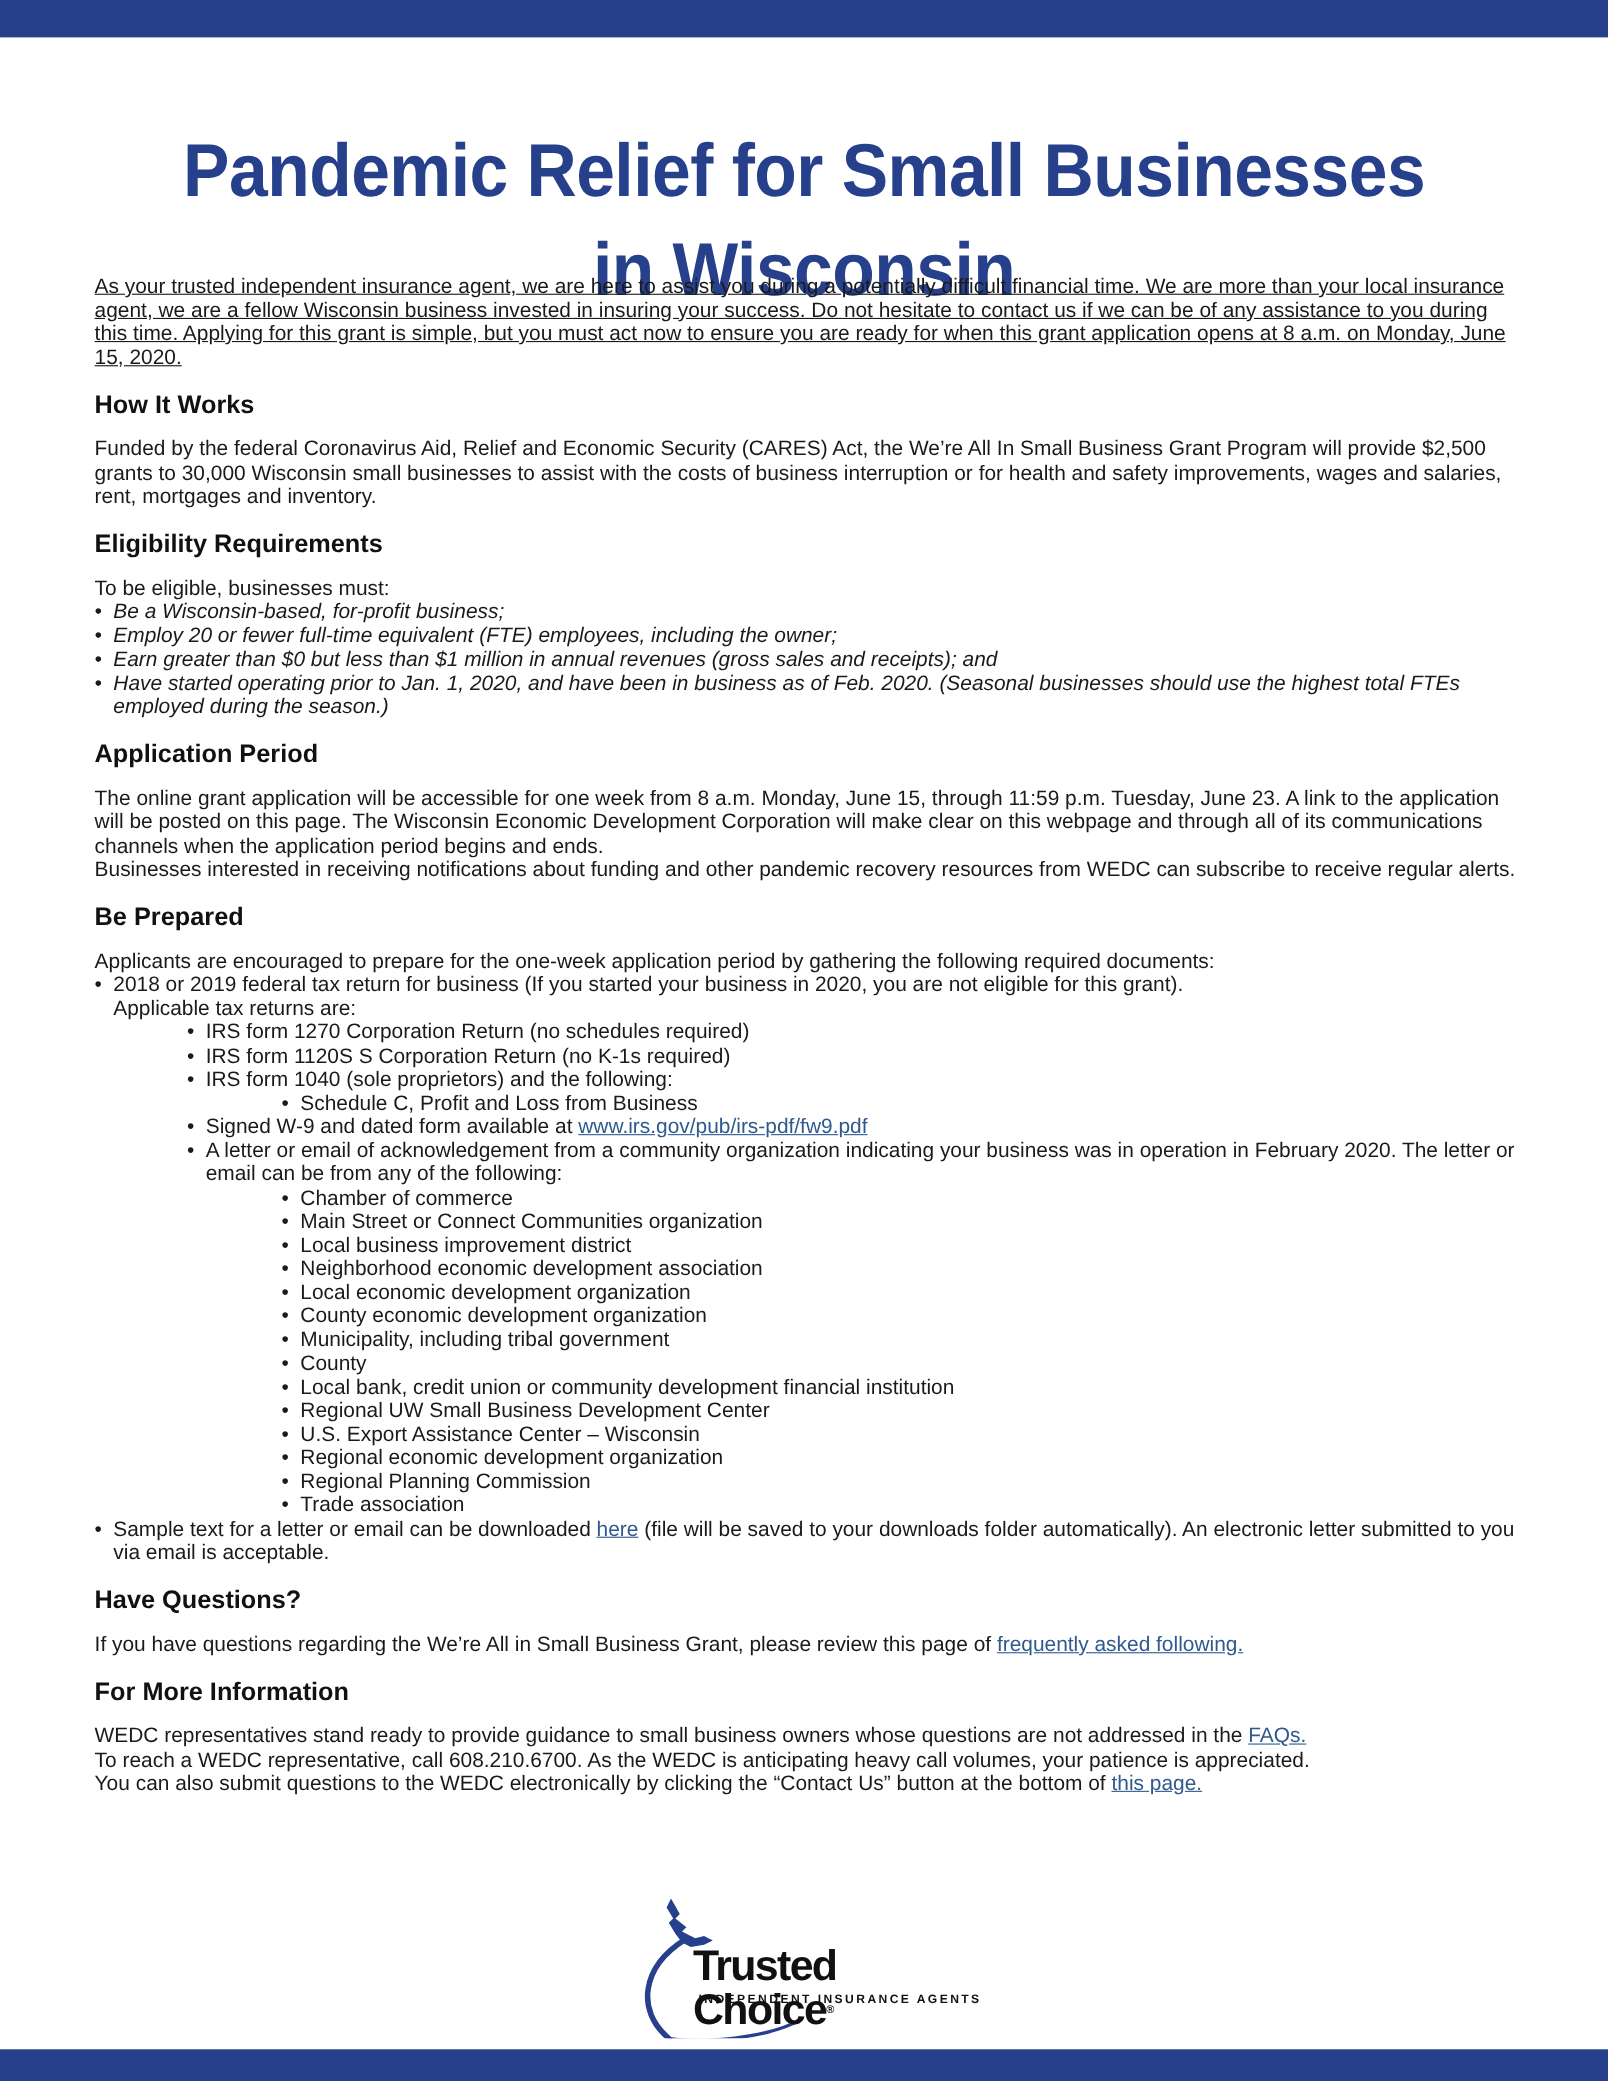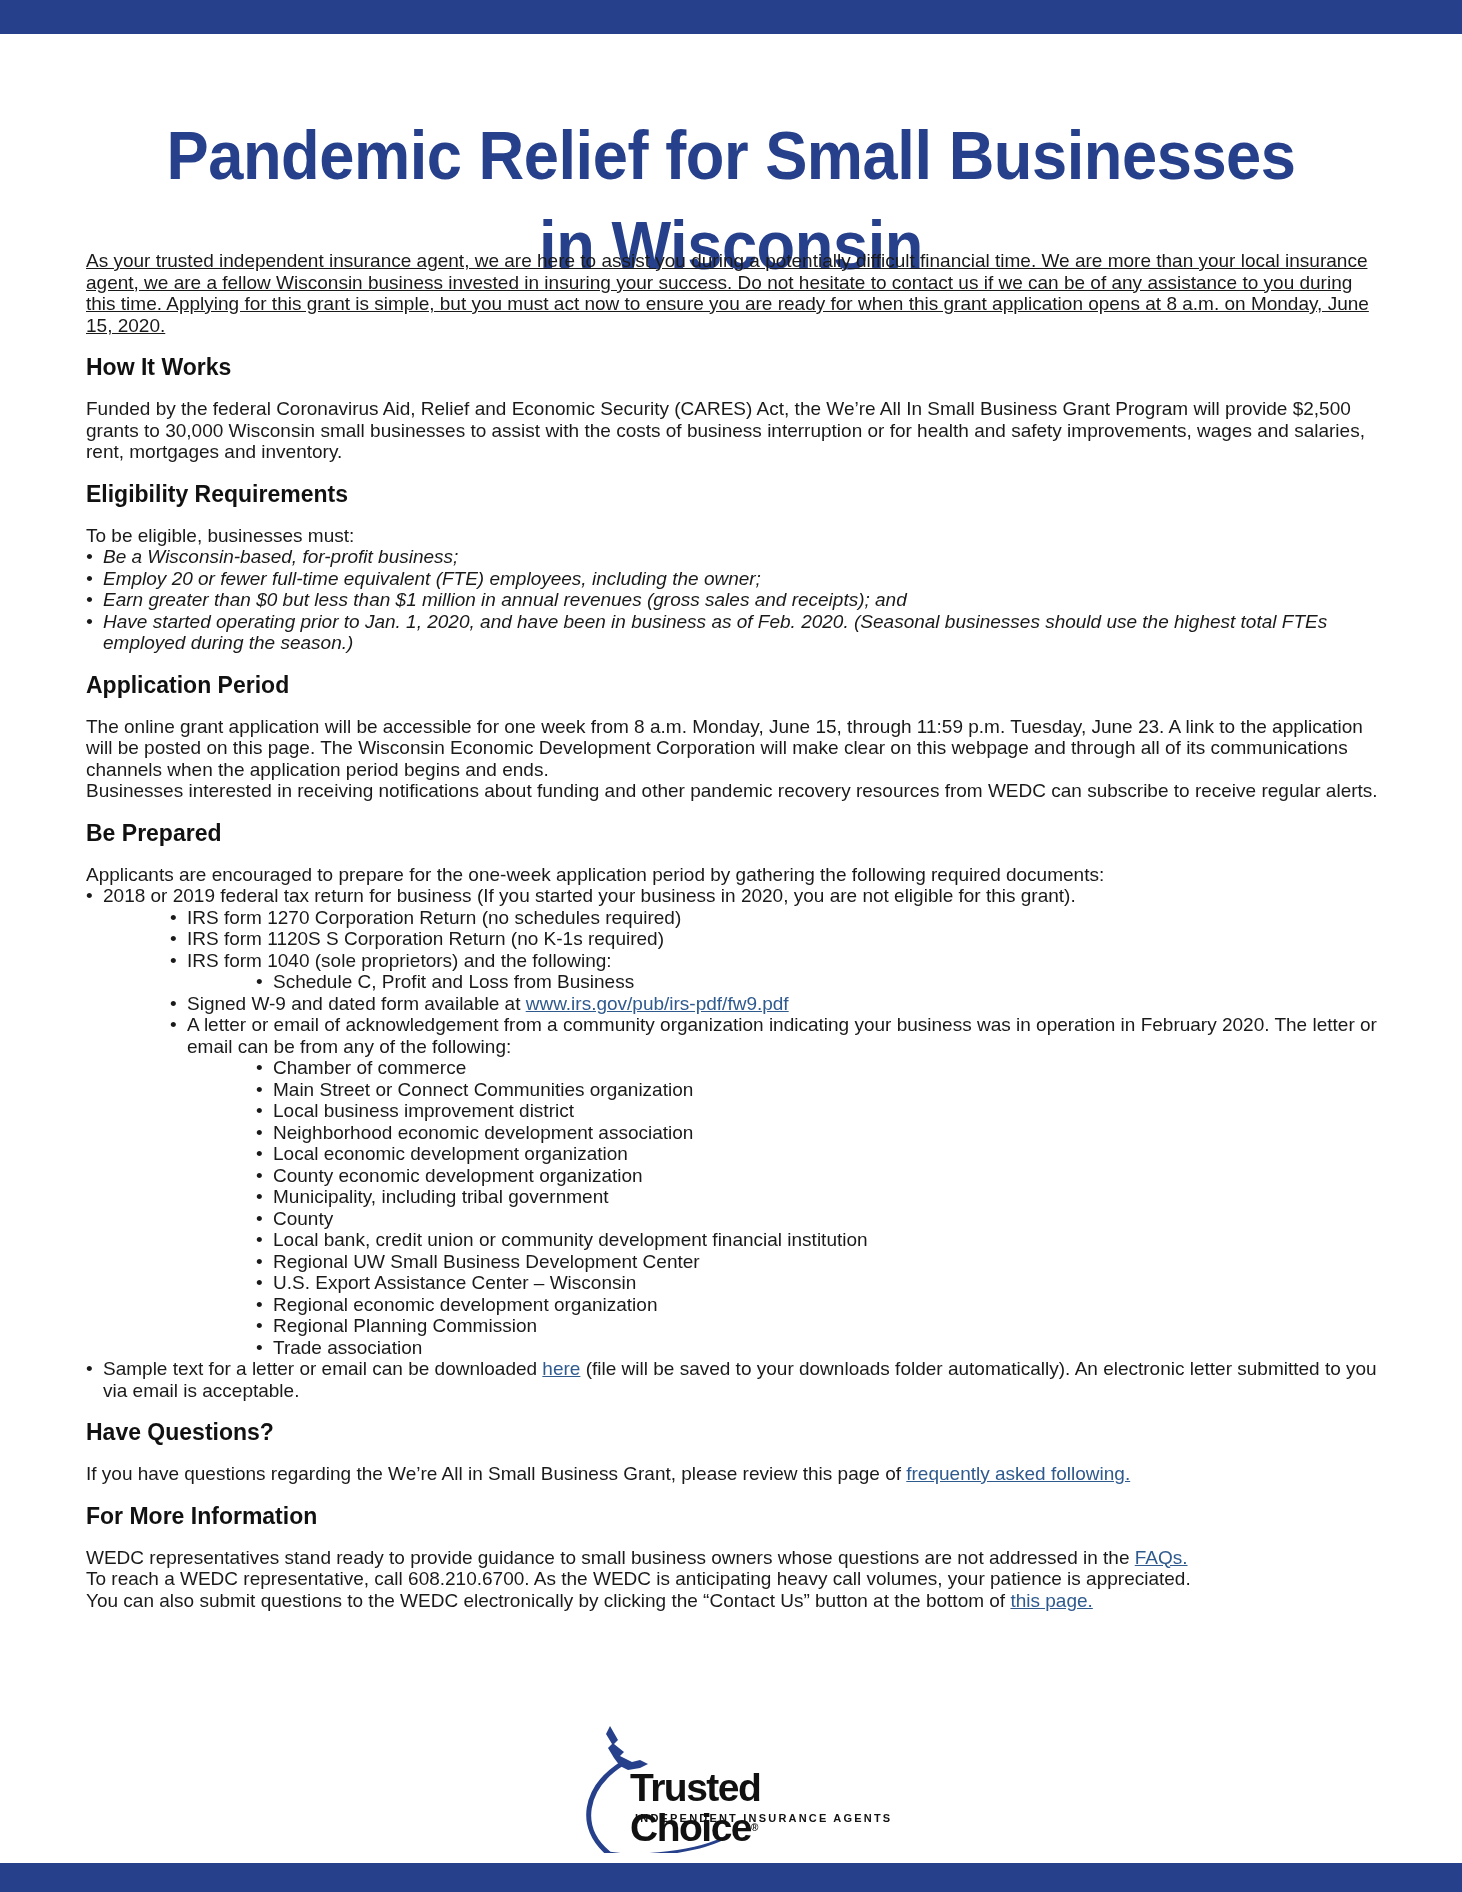--- a/index.html
+++ b/index.html
@@ -83,20 +83,21 @@
     <p>The online grant application will be accessible for one week from 8 a.m. Monday, June 15, through 11:59 p.m. Tuesday, June 23. A link to the application will be posted on this page. The Wisconsin Economic Development Corporation will make clear on this webpage and through all of its communications channels when the application period begins and ends.</p>
     <p class="para">Businesses interested in receiving notifications about funding and other pandemic recovery resources from WEDC can subscribe to receive regular alerts.</p>
   </section>
 
   <section>
     <h2>Be Prepared</h2>
     <p>Applicants are encouraged to prepare for the one-week application period by gathering the following required documents:</p>
     <ul>
       <li>
         <span>2018 or 2019 federal tax return for business (If you started your business in 2020, you are not eligible for this grant).</span>
+        <div>Applicable tax returns are:</div>
       </li>
     </ul>
     <ul class="lvl2">
       <li>IRS form 1270 Corporation Return (no schedules required)</li>
       <li>IRS form 1120S S Corporation Return (no K-1s required)</li>
       <li>IRS form 1040 (sole proprietors) and the following:</li>
       <li style="list-style:none;padding-left:0;" class="noblt">
         <ul class="lvl3">
           <li>Schedule C, Profit and Loss from Business</li>
         </ul>

